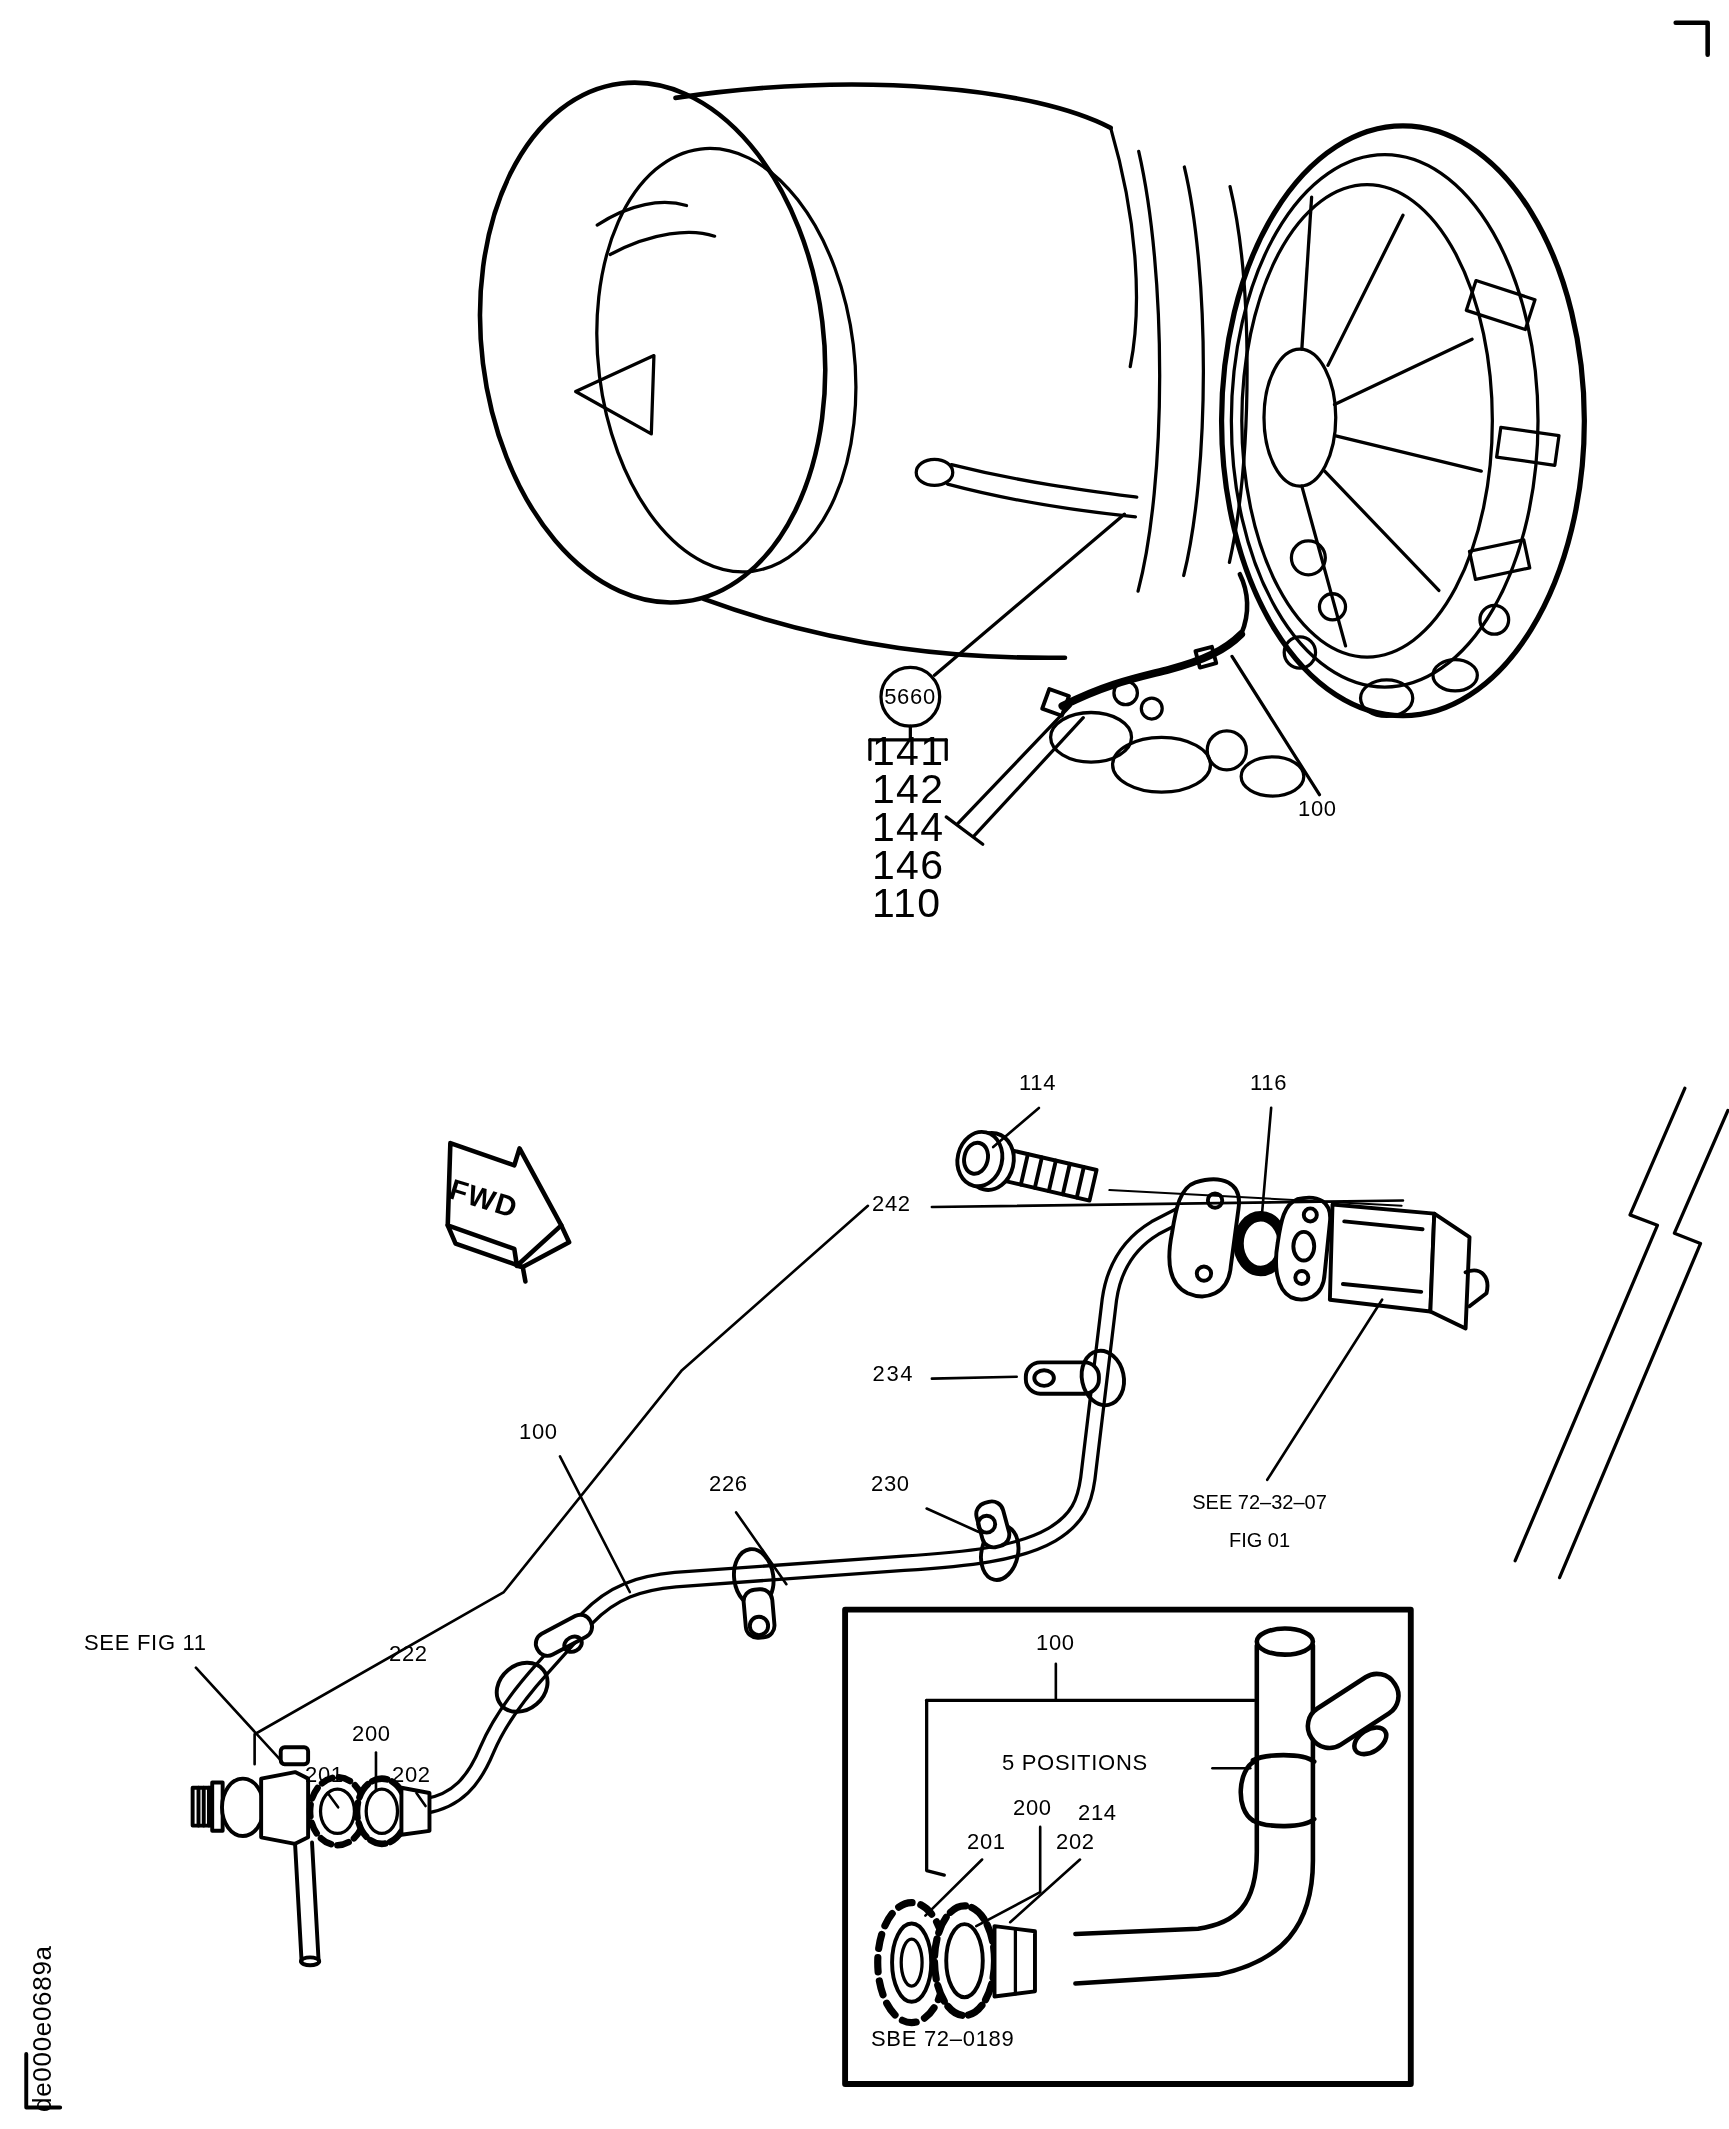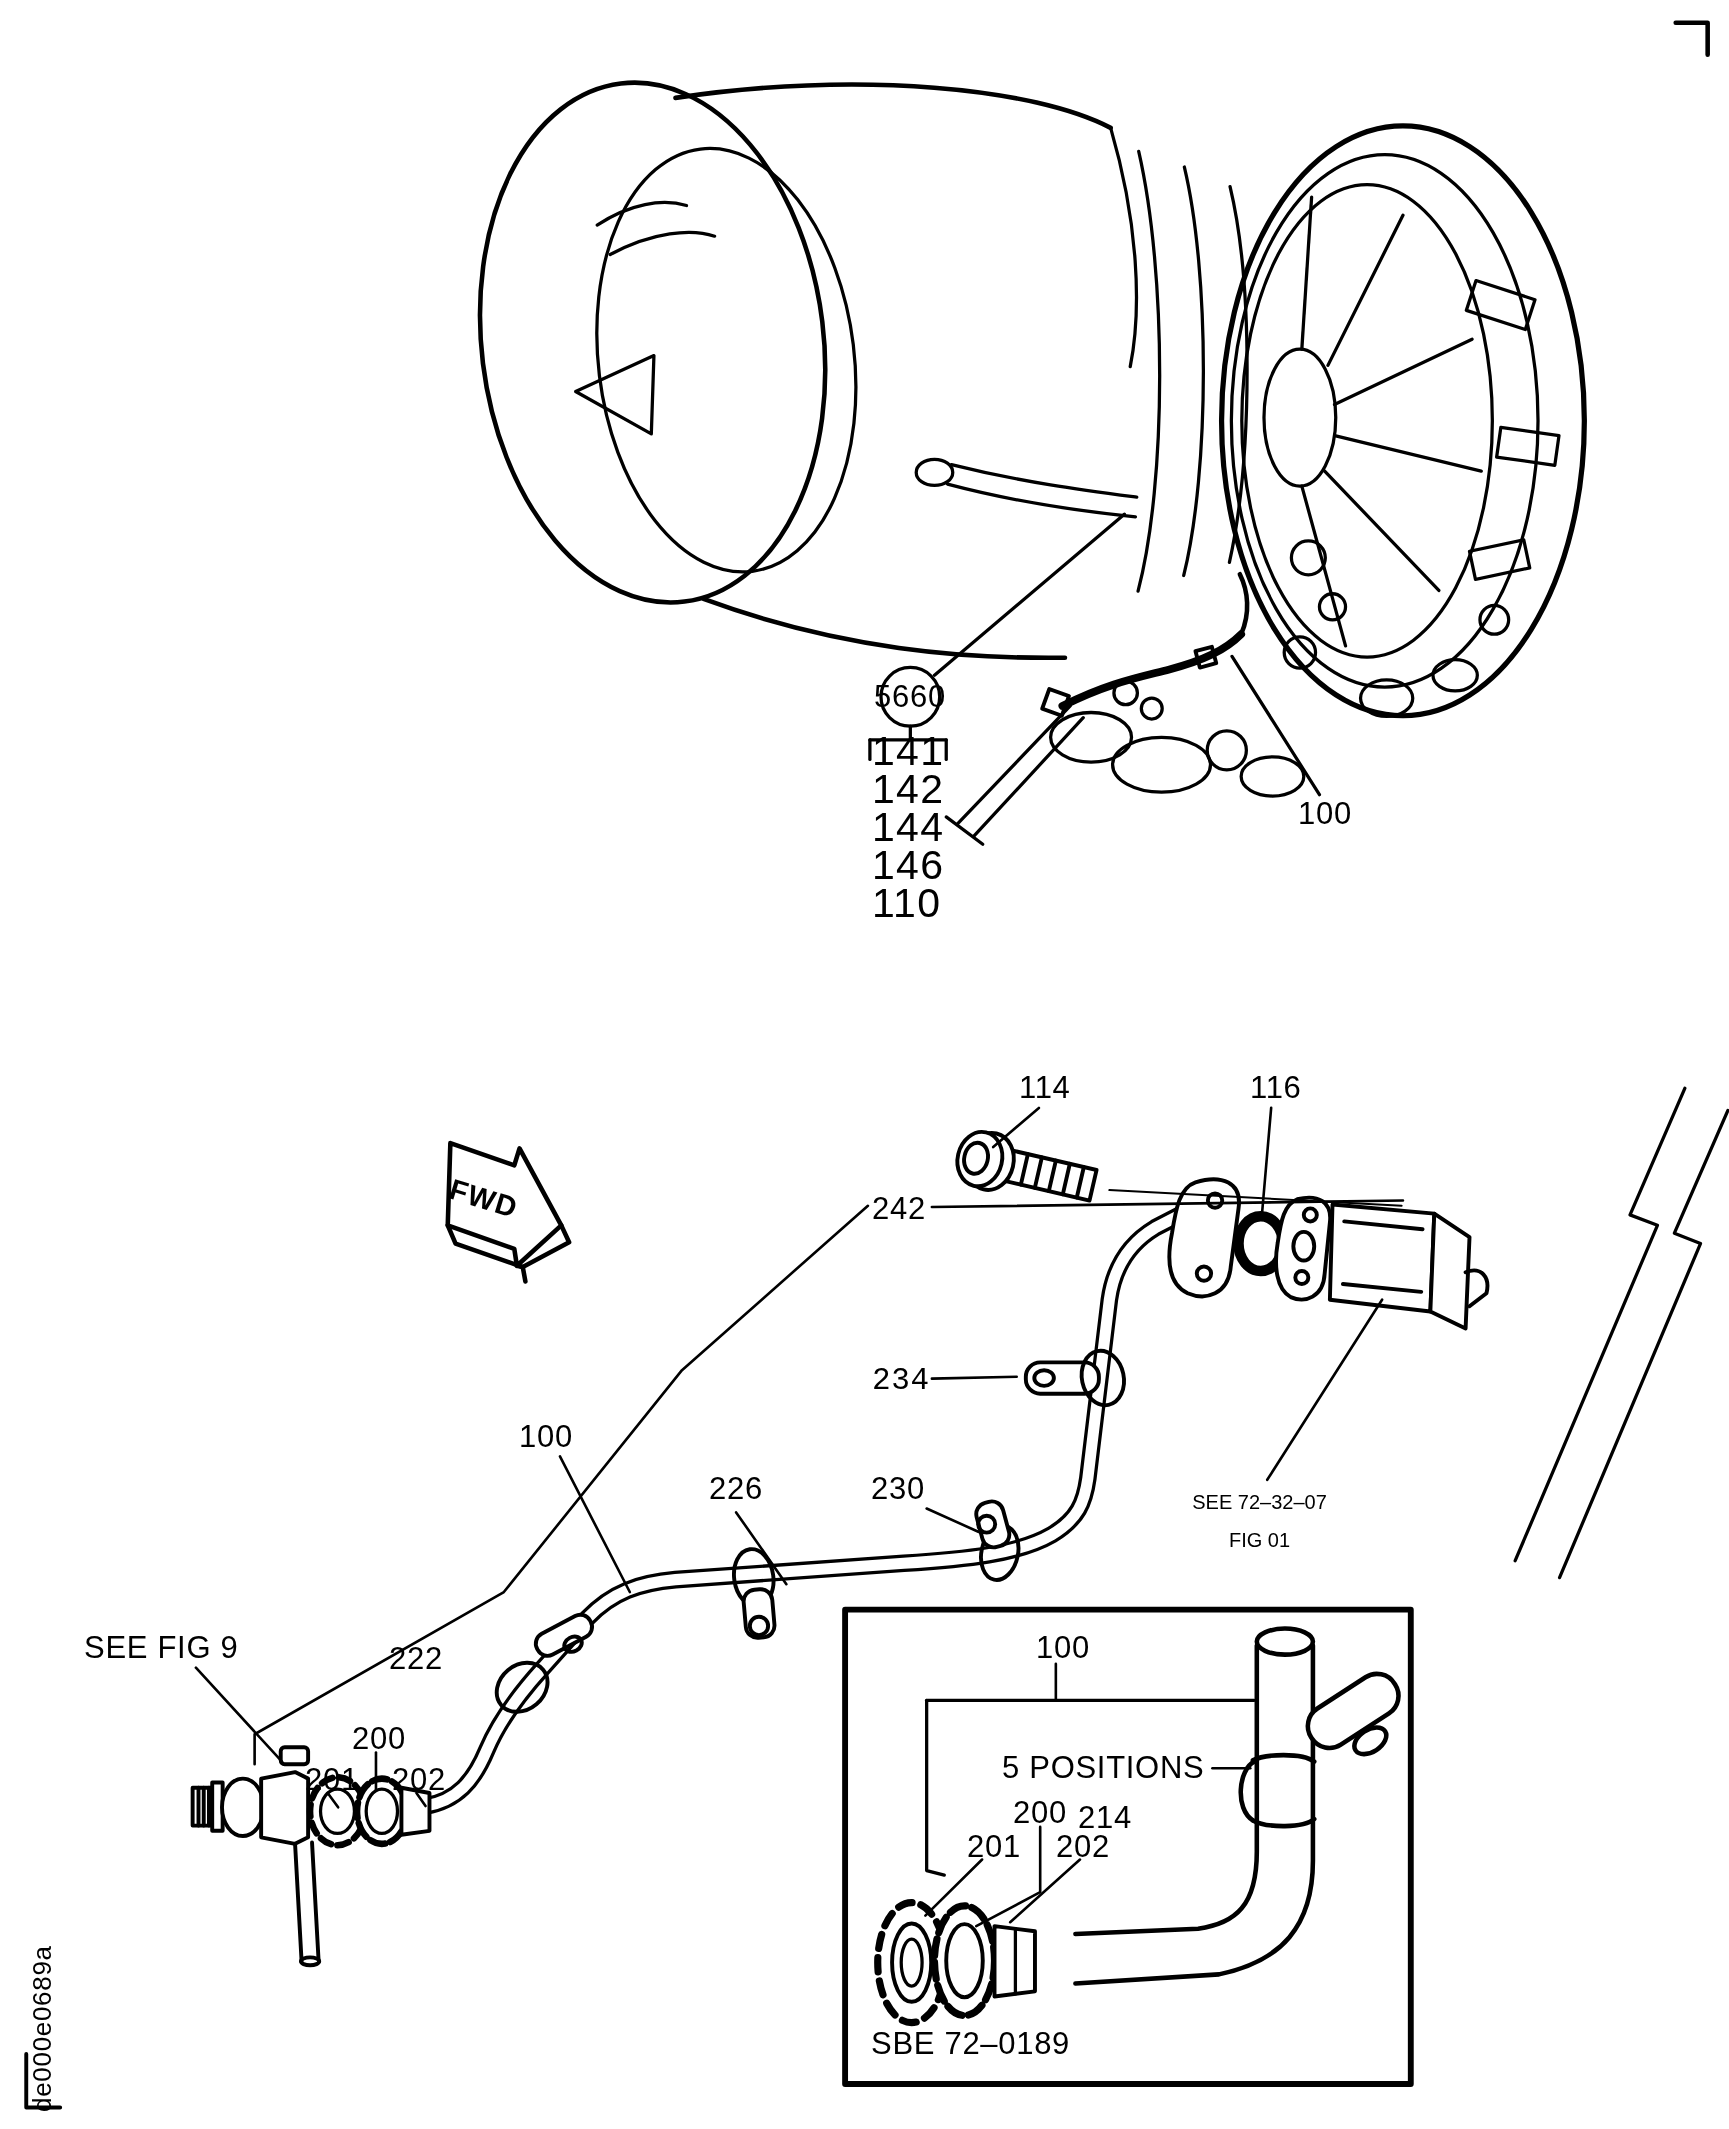--- a/index.html
+++ b/index.html
@@ -1,19 +1,19 @@
 <!DOCTYPE html>
 <html style="font-size:10.4px"><head>
 <meta charset="utf-8">
 <style>
   html,body{margin:0;padding:0;background:#fff;}
   #page{position:relative;width:1730px;height:2129px;background:#ffffff;overflow:hidden;
         font-family:"Liberation Sans",sans-serif;color:#000;}
   #art{position:absolute;left:0;top:0;}
-  .lbl{position:absolute;font-size:31px;line-height:1.1;letter-spacing:0.7px;white-space:nowrap;color:#000;}
+  .lbl{position:absolute;font-size:22px;line-height:1.1;letter-spacing:0.7px;white-space:nowrap;color:#000;}
   .ctr{transform:translate(-50%,-50%);}
   .callout-item{position:static;}
   #callout-list{position:absolute;left:872px;top:732px;font-size:41px;line-height:38px;letter-spacing:1.3px;}
   #see-ref{position:absolute;left:1139px;top:1483px;width:241px;text-align:center;font-size:20px;line-height:38px;}
   #fwd-label{position:absolute;left:455px;top:1173px;font-size:29px;font-weight:bold;letter-spacing:1.3px;
              transform:rotate(17deg);transform-origin:left top;}
   #doc-code{position:absolute;left:27px;top:2112px;font-size:26px;letter-spacing:0.7px;
             transform:rotate(-90deg);transform-origin:left top;}
 </style>
 </head>
@@ -270,21 +270,21 @@
 <div class="lbl" style="left:872px;top:1364px;font-family:Liberation Mono, monospace;">234</div>
 <div class="lbl" style="left:519px;top:1420px;">100</div>
 <div class="lbl" style="left:709px;top:1472px;">226</div>
 <div class="lbl" style="left:871px;top:1472px;">230</div>
 
 <div id="see-ref">
   <div>SEE 72–32–07</div>
   <div>FIG 01</div>
 </div>
 
-<div class="lbl" style="left:84px;top:1631px;">SEE FIG 9</div>
+<div class="lbl" style="left:84px;top:1631px;">SEE FIG 11</div>
 <div class="lbl" style="left:389px;top:1642px;">222</div>
 <div class="lbl" style="left:352px;top:1722px;">200</div>
 <div class="lbl" style="left:305px;top:1763px;">201</div>
 <div class="lbl" style="left:392px;top:1763px;">202</div>
 
 <div class="lbl" style="left:1036px;top:1631px;">100</div>
 <div class="lbl" style="left:1078px;top:1801px;text-align:center;">214</div>
 <div class="lbl" style="left:1002px;top:1751px;">5 POSITIONS</div>
 <div class="lbl" style="left:1013px;top:1796px;">200</div>
 <div class="lbl" style="left:967px;top:1830px;">201</div>

